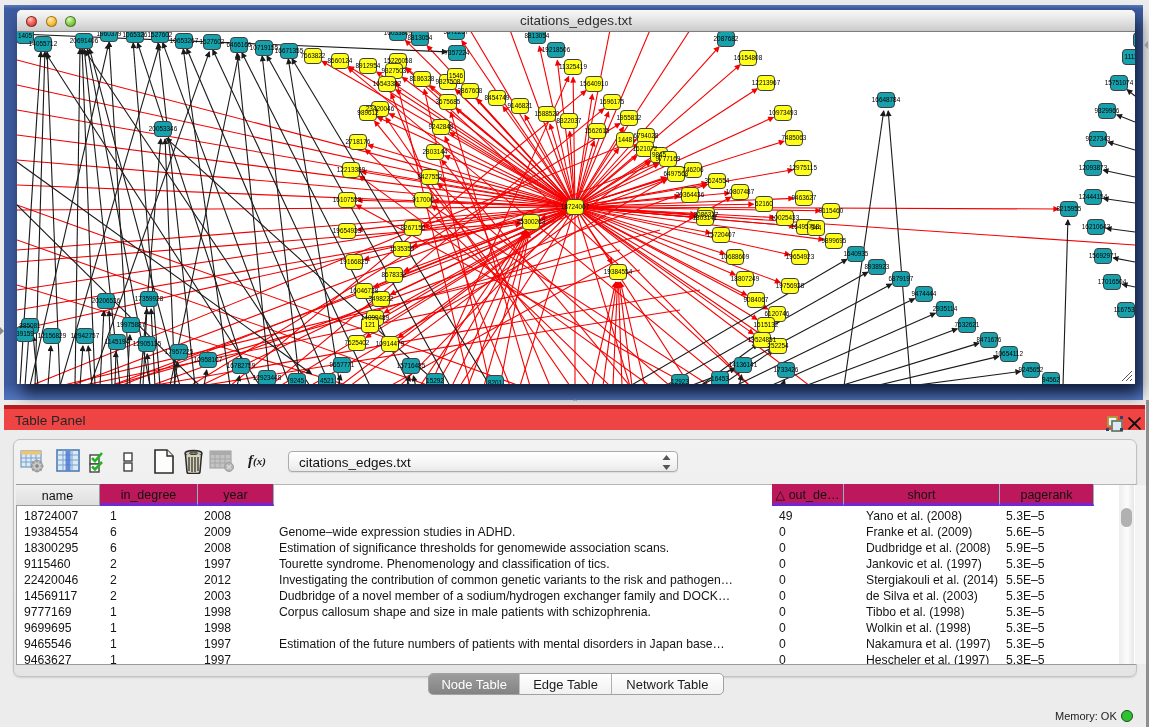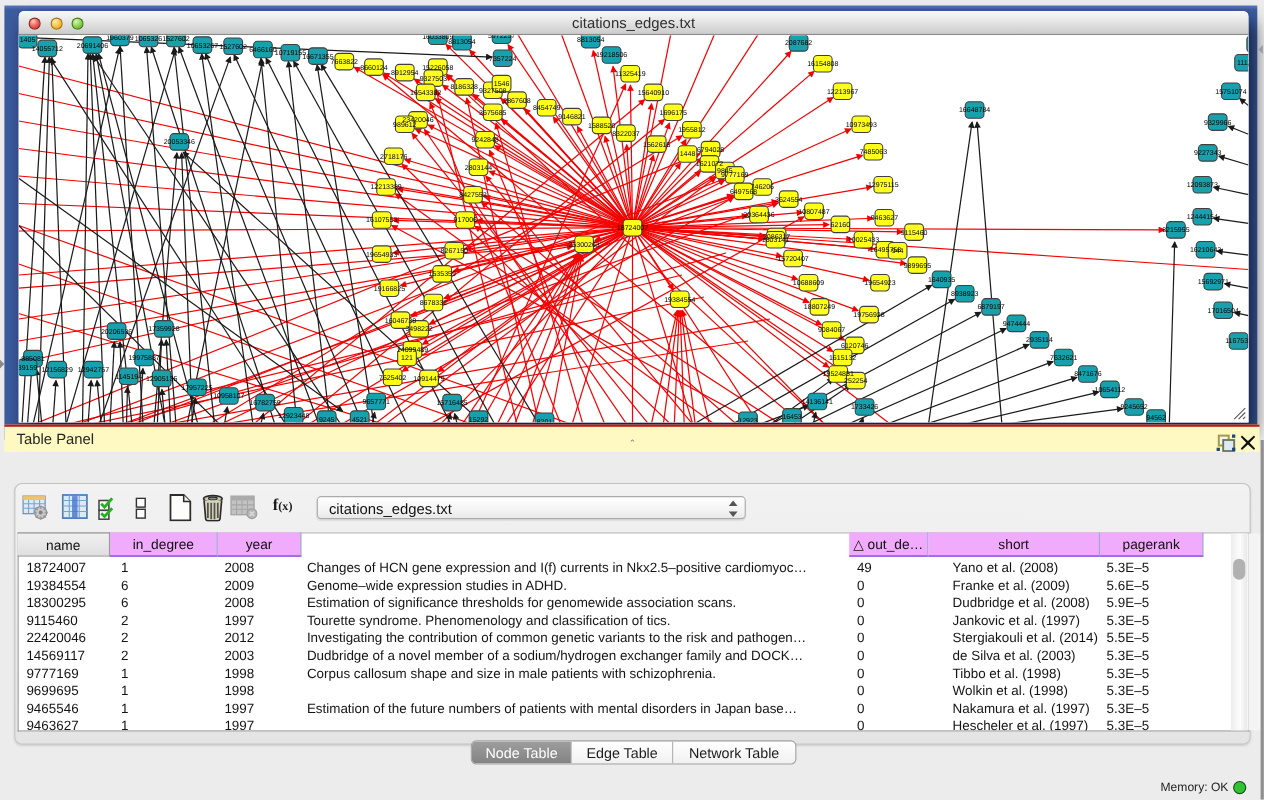--- a/index.html
+++ b/index.html
@@ -11,29 +11,29 @@
  box-shadow:5px 10px 16px rgba(2,6,18,.72);background:#fff}
 #tbar{left:0;top:0;width:100%;height:22px;border-radius:5px 5px 0 0;
  background:linear-gradient(180deg,#f9f9f9 0,#e8e8e8 40%,#cfcfcf 92%,#c6c6c6 100%);
  border-bottom:1px solid #7d7d7d}
 #tbar .title{width:100%;text-align:center;font-size:13.5px;color:#2e2e2e;line-height:21px}
 .tl{top:5.5px;width:11px;height:11px;border-radius:50%}
 #tl-r{left:9px;background:radial-gradient(circle at 35% 28%,#ffc9c2,#f4716a 40%,#da463c 72%,#c03228);border:.5px solid rgba(100,20,10,.7)}
 #tl-y{left:28.5px;background:radial-gradient(circle at 35% 28%,#ffeebd,#fccb55 42%,#eda928 75%,#d99416);border:.5px solid rgba(130,90,0,.7)}
 #tl-g{left:48px;background:radial-gradient(circle at 35% 28%,#def7c8,#9bd95e 42%,#70b83c 75%,#5da52c);border:.5px solid rgba(40,95,0,.7)}
 #canvas{left:0;top:22px;width:1118px;height:352px;background:#fff;overflow:hidden}
-#phdr{left:4px;top:386px;width:1141px;height:25px;background:#fef9c3;
- border-top:2px solid #b91c1c}
+#phdr{left:4px;top:405px;width:1141px;height:25px;background:#ef4444;
+ border-top:4px solid #b91c1c}
 #phdr .t{left:11px;top:4px;font-size:13.5px;color:#262626}
 #grip{left:569px;top:400px;width:12px;height:6px;font-size:8px;color:#777;line-height:5px;text-align:center}
 #card{left:13px;top:439px;width:1124px;height:238px;border-radius:7px;
  background:linear-gradient(180deg,#f2f2f2,#e4e4e4);border:1px solid #c2c2c2;
  box-shadow:0 1px 2px rgba(0,0,0,.12)}
-.hc{position:absolute;top:0;height:22px;background:#f0abfc;border-right:1px solid #8fb3c6;
- border-bottom:1px solid #6d28d9;font-size:12.5px;color:#111;text-align:center;line-height:22px}
+.hc{position:absolute;top:0;height:22px;background:#be185d;border-right:1px solid #8fb3c6;
+ border-bottom:3px solid #6d28d9;font-size:12.5px;color:#111;text-align:center;line-height:22px}
 .hg{background:linear-gradient(180deg,#f0f0f0,#dfdfdf);border:1px solid #9a9a9a;border-left:none}
 .row{position:absolute;left:0;width:1100px;height:16px;font-size:12.2px;color:#141414;white-space:nowrap}
 .row span{position:absolute;top:0;line-height:16px}
 #tabs{left:428px;top:673px;width:296px;height:22px;border:1px solid #a2a2a2;border-radius:5px;
  background:linear-gradient(180deg,#ffffff,#f1f1f1);overflow:hidden;display:flex}
 #tabs .seg{height:100%;font-size:13px;line-height:21px;text-align:center;color:#1c1c1c}
 #tabs .sel{background:linear-gradient(180deg,#9d9d9d,#838383);color:#fff;width:91px}
 #memory{left:1055px;top:710px;font-size:11px;color:#222}
 #memdot{left:1121px;top:710px;width:12px;height:12px;border-radius:50%;
  background:#2fc32f;border:1.5px solid #1c4a1c}
@@ -640,21 +640,21 @@
  <path d="M4.5,6 L6,23 Q6.3,24.5 8,24.5 L17,24.5 Q18.7,24.5 19,23 L20.5,6" fill="#d6d3bf" stroke="#2a2a2a" stroke-width="1.5"></path>
  <path d="M8,8v14M11,8v15M14,8v15M17,8v14" stroke="#55534a" stroke-width="1.6"></path>
 </svg>
 <svg class="icon" style="left:209px" width="27" height="24" viewBox="0 0 27 24">
  <rect x="1" y="2" width="21" height="17" fill="#c3c3c3" stroke="#9c9c9c"></rect>
  <rect x="1" y="2" width="21" height="4" fill="#ababab"></rect>
  <path d="M1,10h21M1,14h21M6,6v13M11,6v13M16,6v13" stroke="#a6a6a6"></path>
  <circle cx="20" cy="18" r="4.5" fill="#b5b5b5" stroke="#9e9e9e"></circle>
  <path d="M18,16l4,4M22,16l-4,4" stroke="#d8d8d8" stroke-width="1.6"></path>
 </svg>
-<div class="abs" style="left:248px;top:452px;font-size:15px;font-family:'Liberation Serif',serif;color:#1c1c1c;font-weight:bold">f<span style="font-size:11px">(x)</span></div>
+<div class="abs" style="left:248px;top:452px;font-size:15px;font-style:italic;font-family:'Liberation Serif',serif;color:#1c1c1c;font-weight:bold">f<span style="font-size:11px">(x)</span></div>
 <div class="abs" style="left:288px;top:451px;width:390px;height:21px;border:1px solid #ababab;border-radius:4px;background:linear-gradient(180deg,#ffffff,#f2f2f2 70%,#e8e8e8);box-shadow:0 1px 1px rgba(0,0,0,.08)">
  <div class="abs" style="left:10px;top:1px;font-size:13.5px;color:#111;line-height:19px">citations_edges.txt</div>
  <svg class="abs" style="right:6px;top:3px" width="9" height="15" viewBox="0 0 9 15">
   <path d="M4.5,0 L8.5,5 L0.5,5 z" fill="#555"></path>
       <path d="M4.5,15 L8.5,10 L0.5,10 z" fill="#555"></path>
  </svg>
 </div>
 <div class="abs" style="left:16px;top:484px;width:1120px;height:181px;background:#fff;border:1px solid #9a9a9a;border-top:1px solid #b5b5b5"></div>
 <div class="abs" style="left:16px;top:484px;width:1078px;height:23px">
     <div class="hc hg" style="left:0px;width:84px">name</div>
@@ -666,21 +666,20 @@
   </div>
 <div class="abs" style="left:1135px;top:485px;width:16px;height:179px;background:#f4f4f4"></div>
 <div class="abs" style="left:1119px;top:485px;width:15px;height:179px;background:linear-gradient(90deg,#ededed,#fcfcfc 55%,#e7e7e7)">
     <div style="position:absolute;left:2px;top:23px;width:11px;height:19px;border-radius:5.5px;background:#b1b1b1"></div>
   </div>
 <div class="abs" style="left:16px;top:508px;width:1102px;height:156px;overflow:hidden">
     <div class="row" style="top:0px">
       <span style="left:8px">18724007</span>
       <span style="left:94px">1</span>
       <span style="left:188px">2008</span>
-      <span style="left:263px">Changes of HCN gene expression and I(f) currents in Nkx2.5–positive cardiomyoc…</span>
       <span style="left:763px">49</span>
       <span style="left:850px">Yano et al. (2008)</span>
       <span style="left:990px">5.3E–5</span>
     </div>
     <div class="row" style="top:16px">
       <span style="left:8px">19384554</span>
       <span style="left:94px">6</span>
       <span style="left:188px">2009</span>
       <span style="left:263px">Genome–wide expression studies in ADHD.</span>
       <span style="left:763px">0</span>

